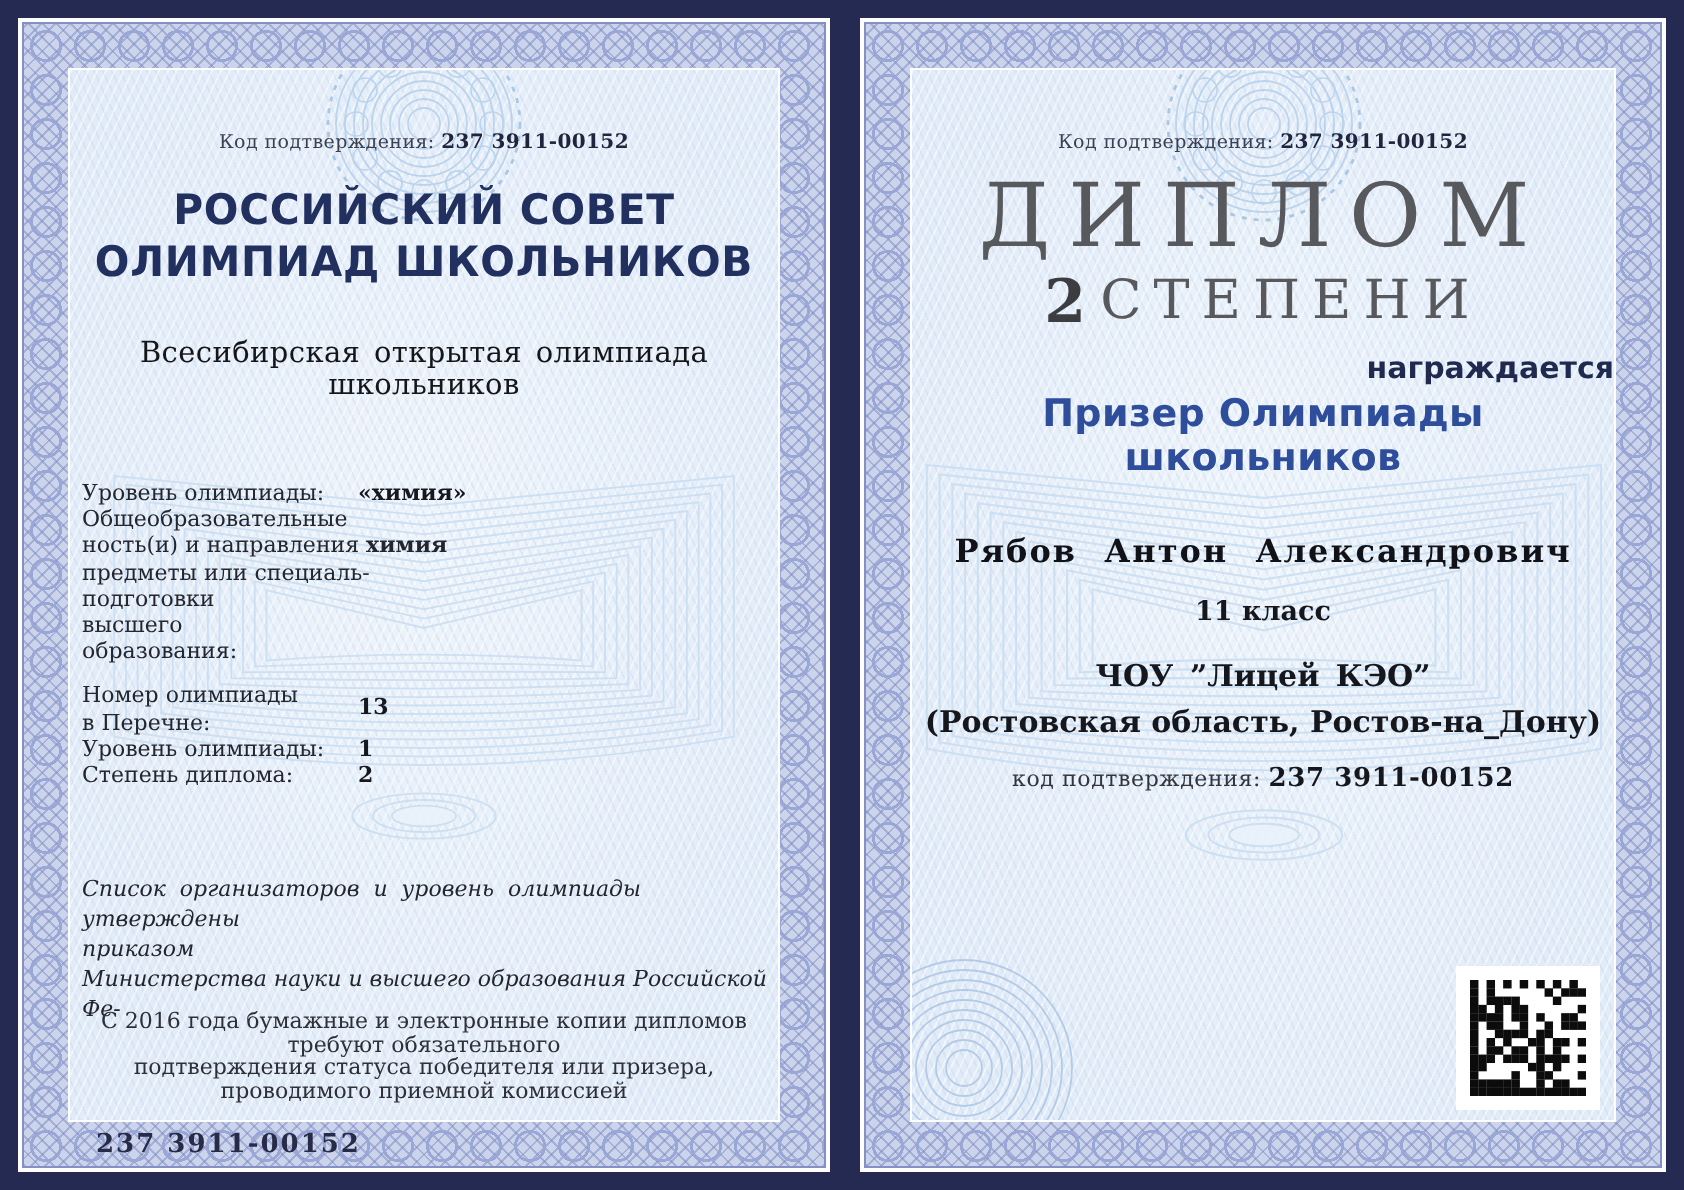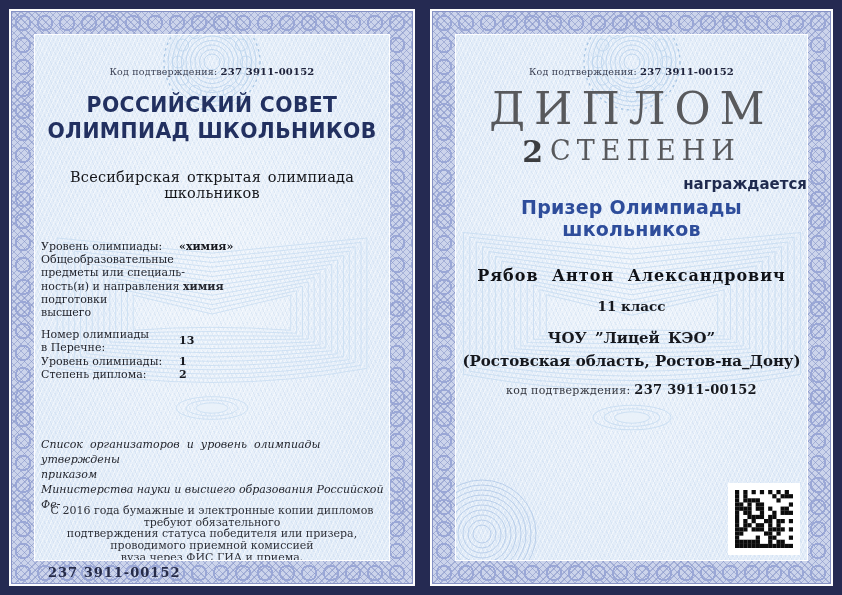--- a/index.html
+++ b/index.html
@@ -128,29 +128,30 @@
         </div>
 
         <div class="abs ctr olymp-name">Всесибирская открытая олимпиада школьников</div>
 
         <div class="abs info-block">
           <div class="info-row">
             <span>Уровень олимпиады:</span>
             <b class="val">«химия»</b>
           </div>
           <div>Общеобразовательные</div>
-          <div>предметы или специаль-</div>
           <div>
             <span>ность(и) и направления</span>
             <b>химия</b>
           </div>
+          <div>предметы или специаль-</div>
           <div class="just2">
             <span>подготовки</span>
             <span>высшего</span>
           </div>
+          <div>образования:</div>
 
           <div class="num-row">
             <div>Номер олимпиады</div>
             <div>в Перечне:</div>
             <b class="val">13</b>
           </div>
           <div class="info-row">
             <span>Уровень олимпиады:</span>
             <b class="val">1</b>
           </div>
@@ -162,21 +163,20 @@
 
         <div class="abs order-note">
           <div class="l1">Список организаторов и уровень олимпиады утверждены</div>
           <div>приказом</div>
           <div>Министерства науки и высшего образования Российской Фе-</div>
         </div>
 
         <div class="abs ctr fine-print">
           <div>С 2016 года бумажные и электронные копии дипломов требуют обязательного</div>
           <div>подтверждения статуса победителя или призера, проводимого приемной комиссией</div>
-          <div>вуза через ФИС ГИА и приема.</div>
 
         </div>
       </div>
     </div>
     <div class="bottom-code">237 3911-00152</div>
   </div>
 
   <div class="page right">
     <div class="frame">
       <div class="content">

